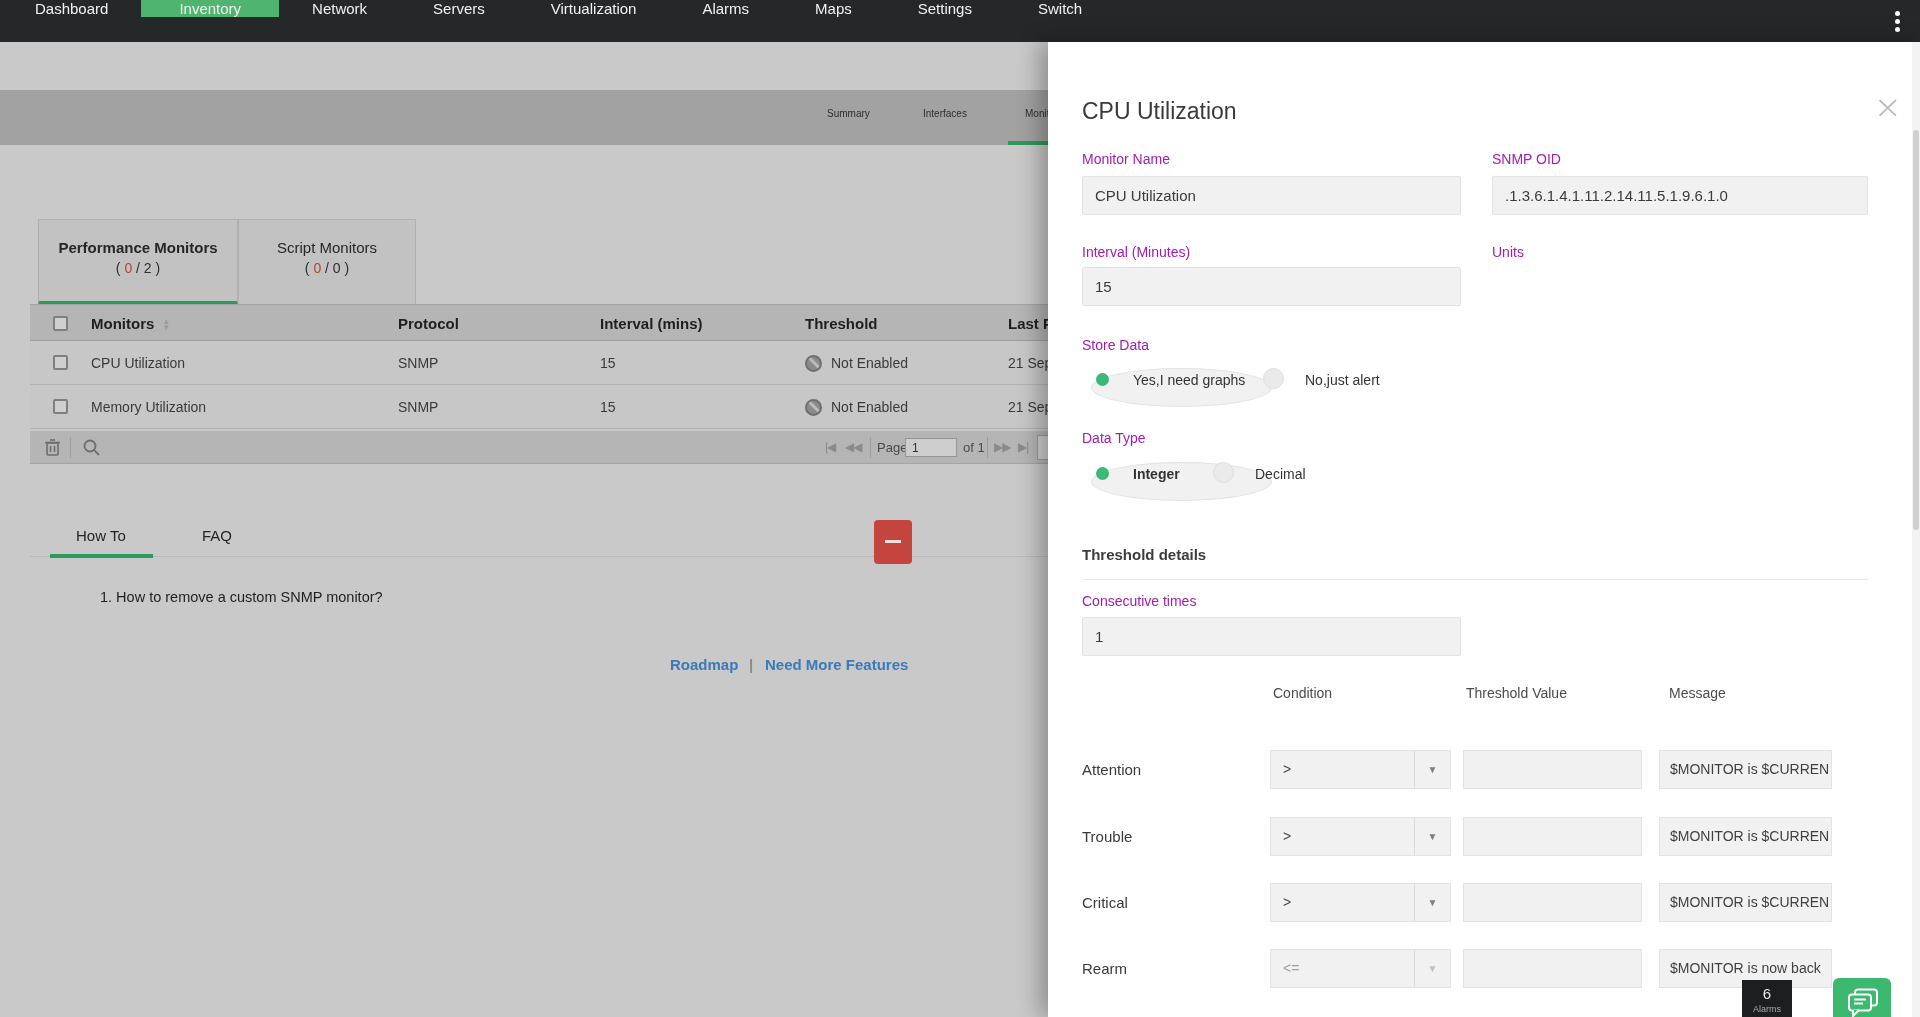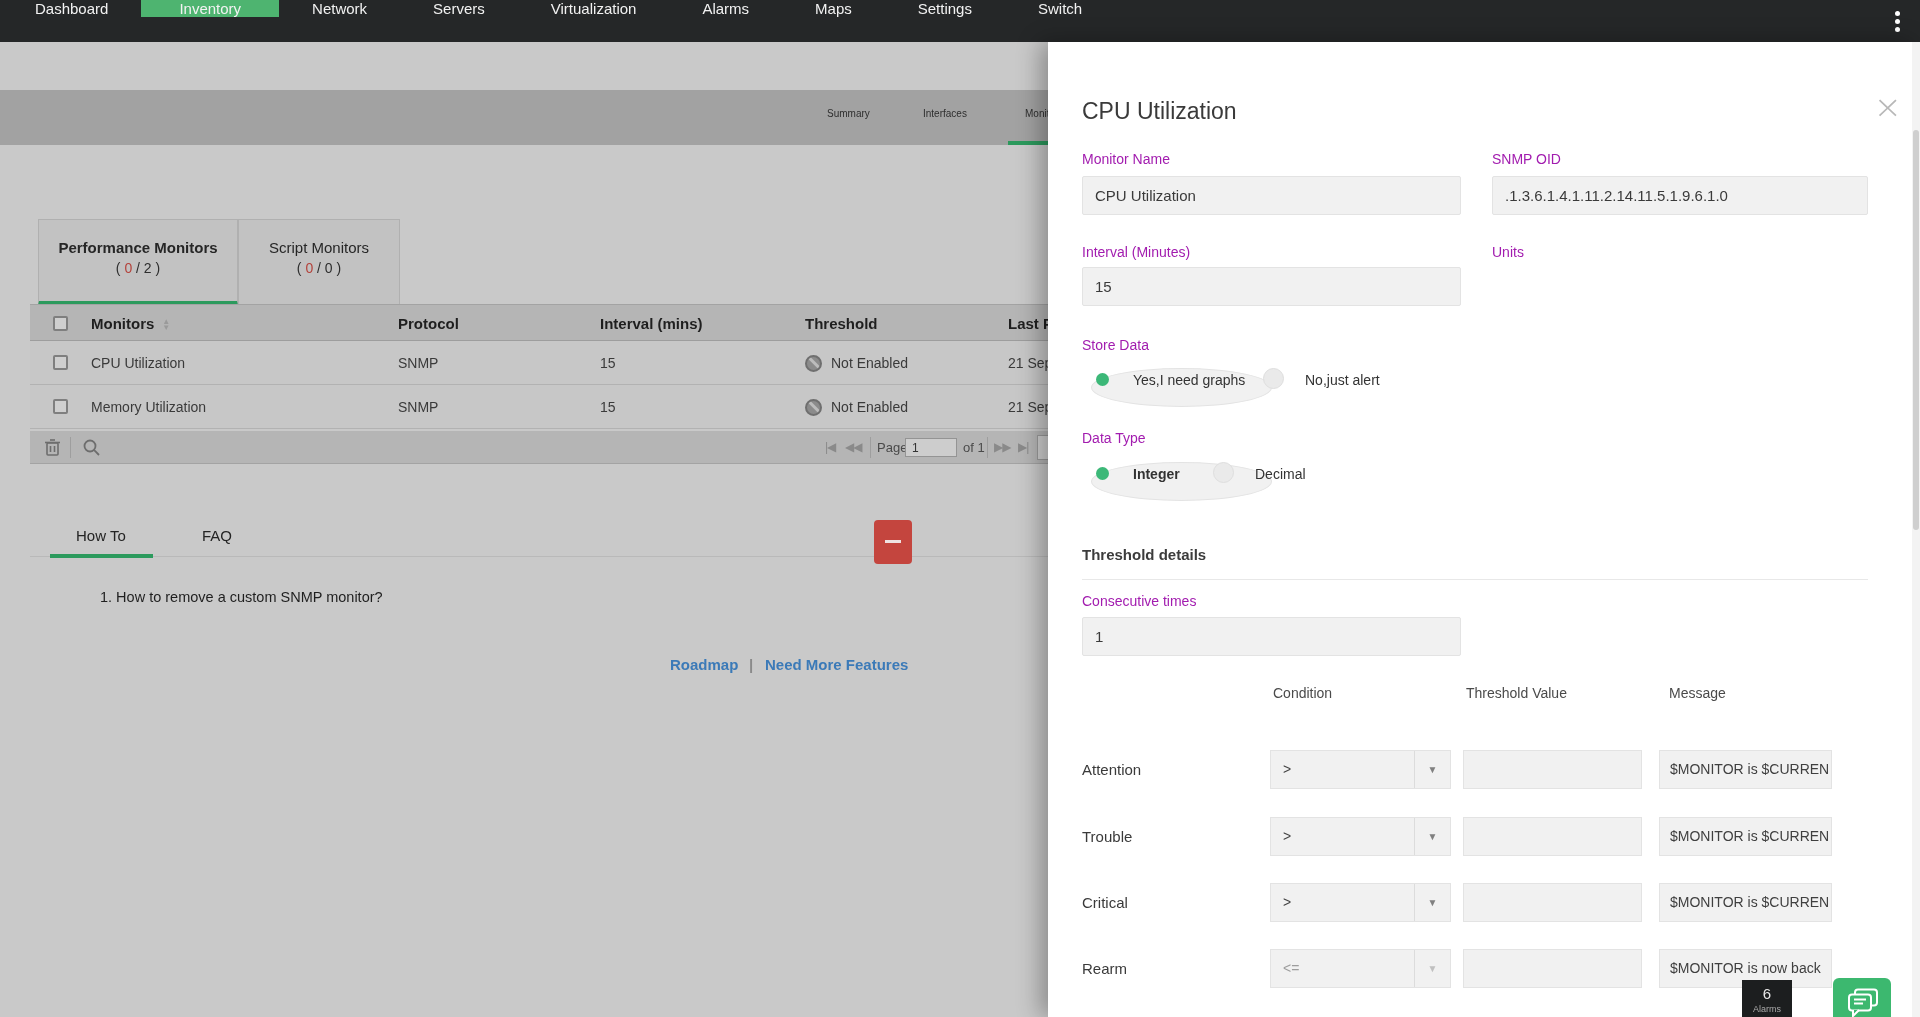--- a/index.html
+++ b/index.html
@@ -30,21 +30,21 @@
 
   
   .mtabs { position:absolute; left:38px; top:50px; height:86px; width:1060px; }
   .mtab { position:absolute; top:0; height:86px; background:#c2c2c2; border:1px solid #b0b0b0;
           text-align:center; padding-top:19px; cursor:pointer;margin-top:24px; }
   .mtab .t1 { font-size:15px; color:#262626; font-weight:600; }
   .mtab .t2 { font-size:14px; color:#2e2e2e; margin-top:4px; }
   .mtab .red { color:#b4423b; }
   .mtab.active { border-bottom:4px solid #2c9a5d; }
   .mtab.m1 { left:0; width:200px; }
-  .mtab.m2 { left:200px; width:162px; font-weight:400; }
+  .mtab.m2 { left:200px; width:178px; font-weight:400; }
   .mtab.m2 .t1 { font-weight:400; }
 
   
   .tbl { position:absolute; left:30px; top:159px; width:1150px; }
   .thead { position:relative; height:37px; background:#b5b5b5; border-top:1px solid #a3a3a3; border-bottom:1px solid #9d9d9d; }
   .trow { position:relative; height:44px; background:#c7c7c7; border-bottom:1px solid #b2b2b2; cursor:pointer; }
   .cell { position:absolute; top:0; line-height:37px; font-size:15px; font-weight:bold; color:#1f1f1f; white-space:nowrap; }
   .trow .cell { line-height:44px; font-weight:normal; font-size:14px; color:#3a3a3a; }
   .c-check { left:23px; top:11px; }
   .trow .c-check { top:14px; }

